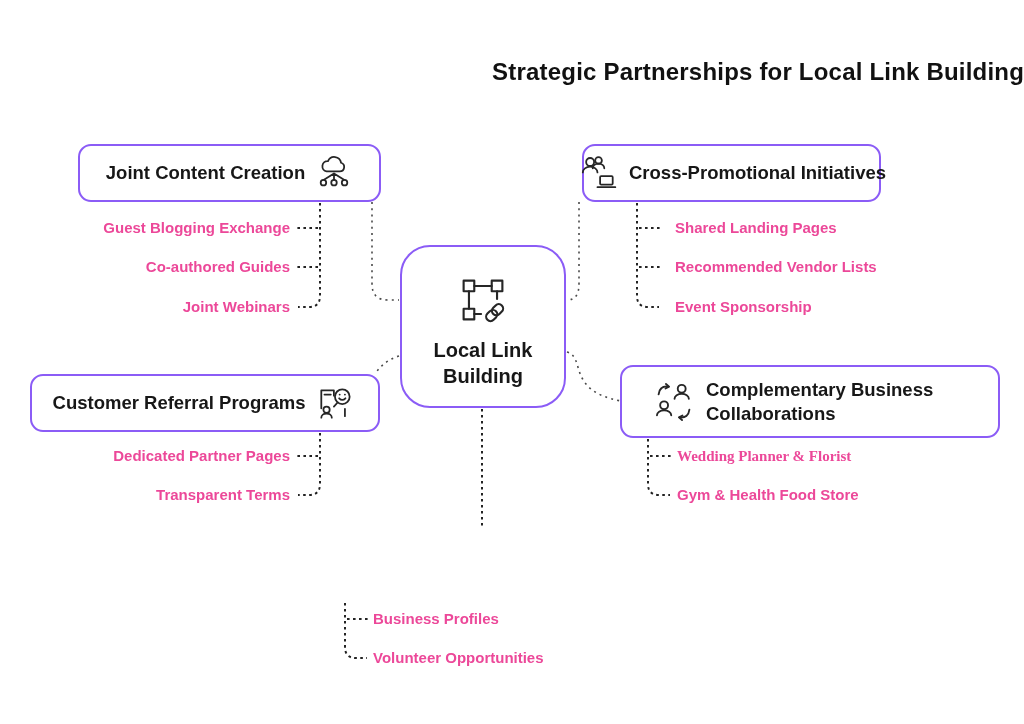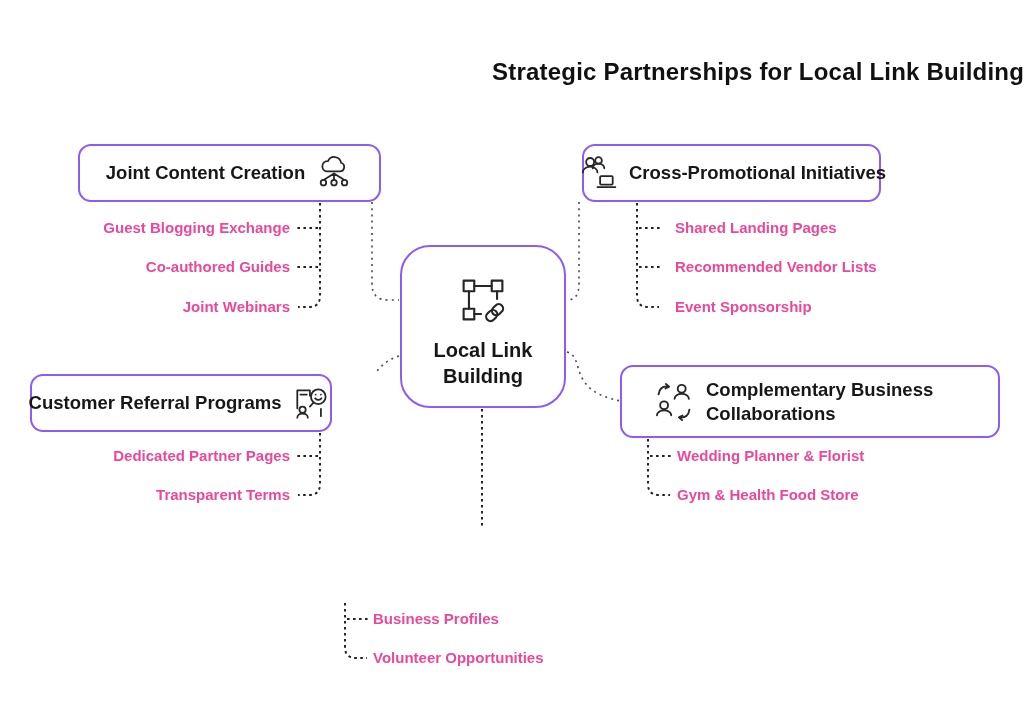--- a/index.html
+++ b/index.html
@@ -98,21 +98,21 @@
         <path d="M23 17.5 H41 M17.5 23 V41 M46.5 23 V31 M23 46.5 H30"></path>
         <g transform="rotate(-45 44 45)">
           <rect x="33.5" y="40.5" width="12.5" height="9" rx="4.5"></rect>
           <rect x="42" y="40.5" width="12.5" height="9" rx="4.5"></rect>
         </g>
       </svg>
     </span>
     <div class="center-label">Local Link Building</div>
   </div>
 
-  <div class="node" style="left:30px;top:374px;width:302px;height:58px;">
+  <div class="node" style="left:30px;top:374px;width:350px;height:58px;">
     <span class="node-label">Customer Referral Programs</span>
     <span class="icon">
       <svg width="42" height="42" viewBox="0 0 40 40">
         <path d="M6 25 V8 h12 v5"></path>
         <path d="M9 12 h6"></path>
         <circle cx="11" cy="26.5" r="3"></circle>
         <path d="M6 34 a5 4 0 0 1 10 0"></path>
         <circle cx="26" cy="14" r="7"></circle>
         <path d="M21.5 19.5 l-3.5 4"></path>
         <circle cx="23.5" cy="12" r="0.9" fill="#262626" stroke="none"></circle>
@@ -144,19 +144,19 @@
   <div class="item r" style="left:0;top:257px;width:290px;">Co-authored Guides</div>
   <div class="item r" style="left:0;top:297px;width:290px;">Joint Webinars</div>
 
   <div class="item" style="left:675px;top:218px;">Shared Landing Pages</div>
   <div class="item" style="left:675px;top:257px;">Recommended Vendor Lists</div>
   <div class="item" style="left:675px;top:297px;">Event Sponsorship</div>
 
   <div class="item r" style="left:0;top:446px;width:290px;">Dedicated Partner Pages</div>
   <div class="item r" style="left:0;top:485px;width:290px;">Transparent Terms</div>
 
-  <div class="item" style="left:677px;top:446px;">Wedding Planner &amp; Florist</div>
+  <div class="item" style="left:677px;top:446px;font-family:Liberation Serif, serif;">Wedding Planner &amp; Florist</div>
   <div class="item" style="left:677px;top:485px;">Gym &amp; Health Food Store</div>
 
   <div class="item" style="left:373px;top:609px;">Business Profiles</div>
   <div class="item" style="left:373px;top:648px;">Volunteer Opportunities</div>
 
 </div>
 
 </body></html>

